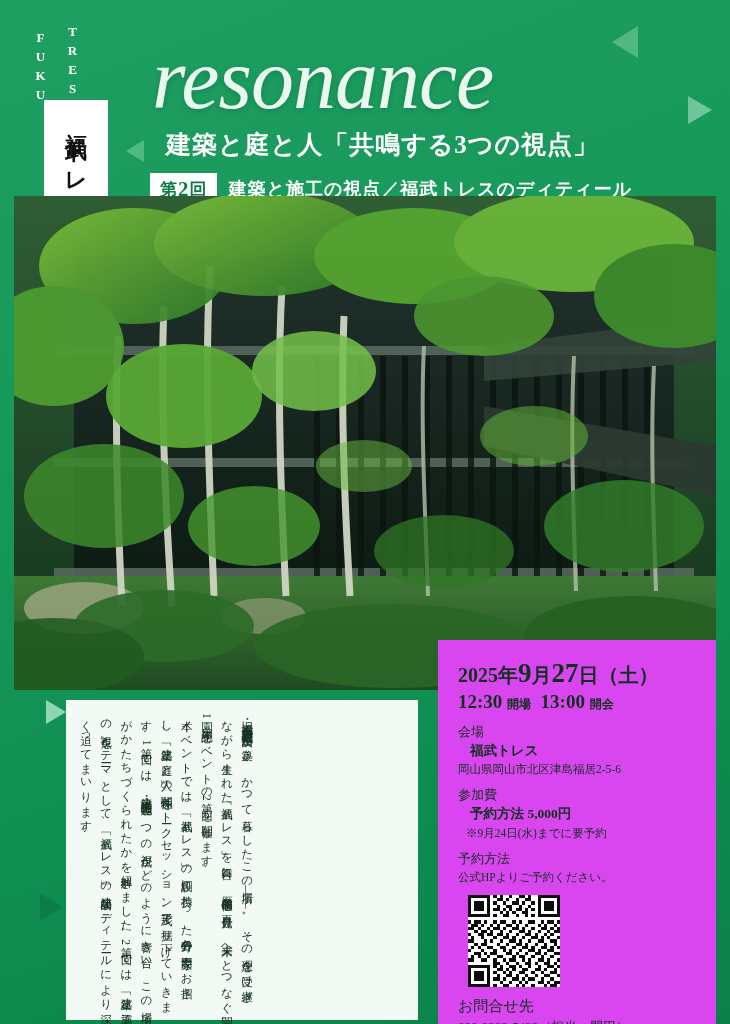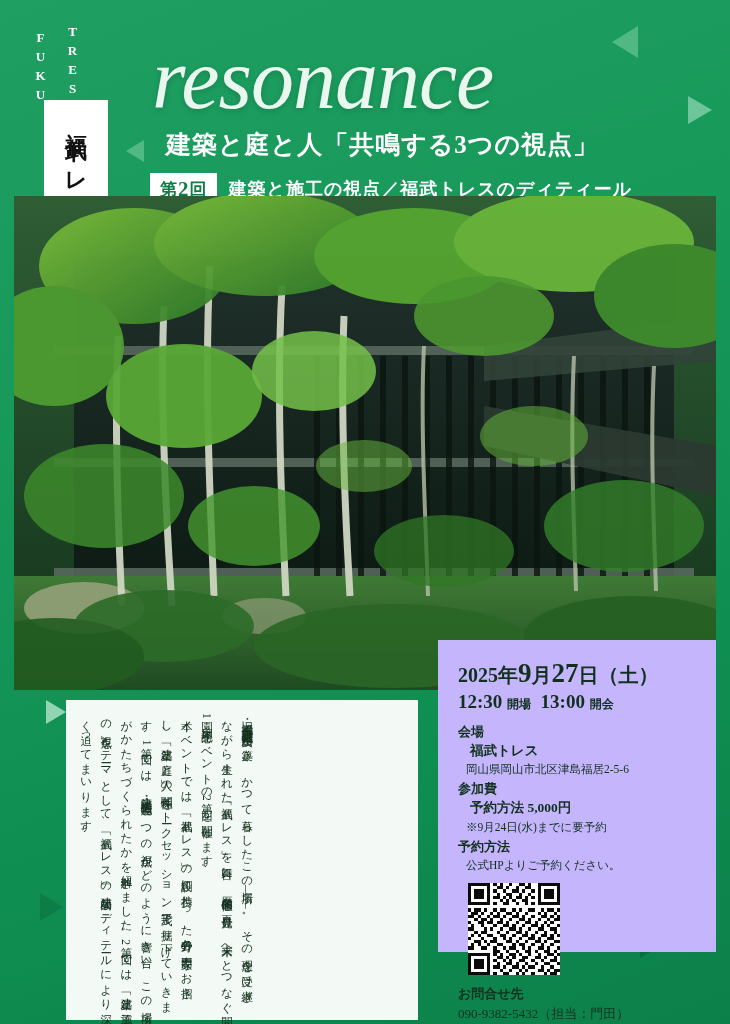--- a/index.html
+++ b/index.html
@@ -213,22 +213,22 @@
     letter-spacing: 1px;
     font-family: "Liberation Serif", serif;
     column-fill: auto;
     white-space: pre-wrap;
   }
 
   
   .info-card {
     position: absolute;
     top: 640px; left: 438px;
-    width: 278px; height: 312px;
-    background: #c4b5fd;
+    width: 278px; height: 384px;
+    background: #d946ef;
     box-sizing: border-box;
     padding: 18px 21px 14px 20px;
     color: #11301e;
   }
   .date-line {
     font-size: 20px;
     font-weight: 700;
     letter-spacing: 0px;
     white-space: nowrap;
     margin-bottom: 2px;
@@ -236,51 +236,51 @@
   .date-line .big { font-size: 27px; }
   .time-line {
     font-size: 19px;
     font-weight: 700;
     white-space: nowrap;
     margin-bottom: 10px;
   }
   .time-line .sm { font-size: 12px; font-weight: 700; }
   .sec-label {
     font-size: 13px;
-    font-weight: 700;
-    margin-top: 3px;
+    font-weight: 400;
+    margin-top: 9px;
   }
   .sec-val {
     font-size: 13.5px;
     font-weight: 700;
     margin-left: 12px;
     margin-top: 1px;
     white-space: nowrap;
   }
   .sec-sub {
     font-size: 11.5px;
-    margin-left: 8px;
+    margin-left: 0;
     margin-top: 2px;
     white-space: nowrap;
     font-weight: 400;
   }
   .note {
     font-size: 11.5px;
     margin-left: 8px;
     margin-top: 3px;
     white-space: nowrap;
   }
   .qr {
     margin: 10px 0 0 10px;
     width: 92px; height: 92px;
     background: #ffffff;
   }
   .contact-label {
-    font-size: 13px;
-    font-weight: 700;
+    font-size: 15px;
+    font-weight: 400;
     margin-top: 10px;
   }
   .contact-val {
     font-size: 13px;
     margin-left: 0px;
     margin-top: 2px;
     white-space: nowrap;
   }
 </style>
 </head>

